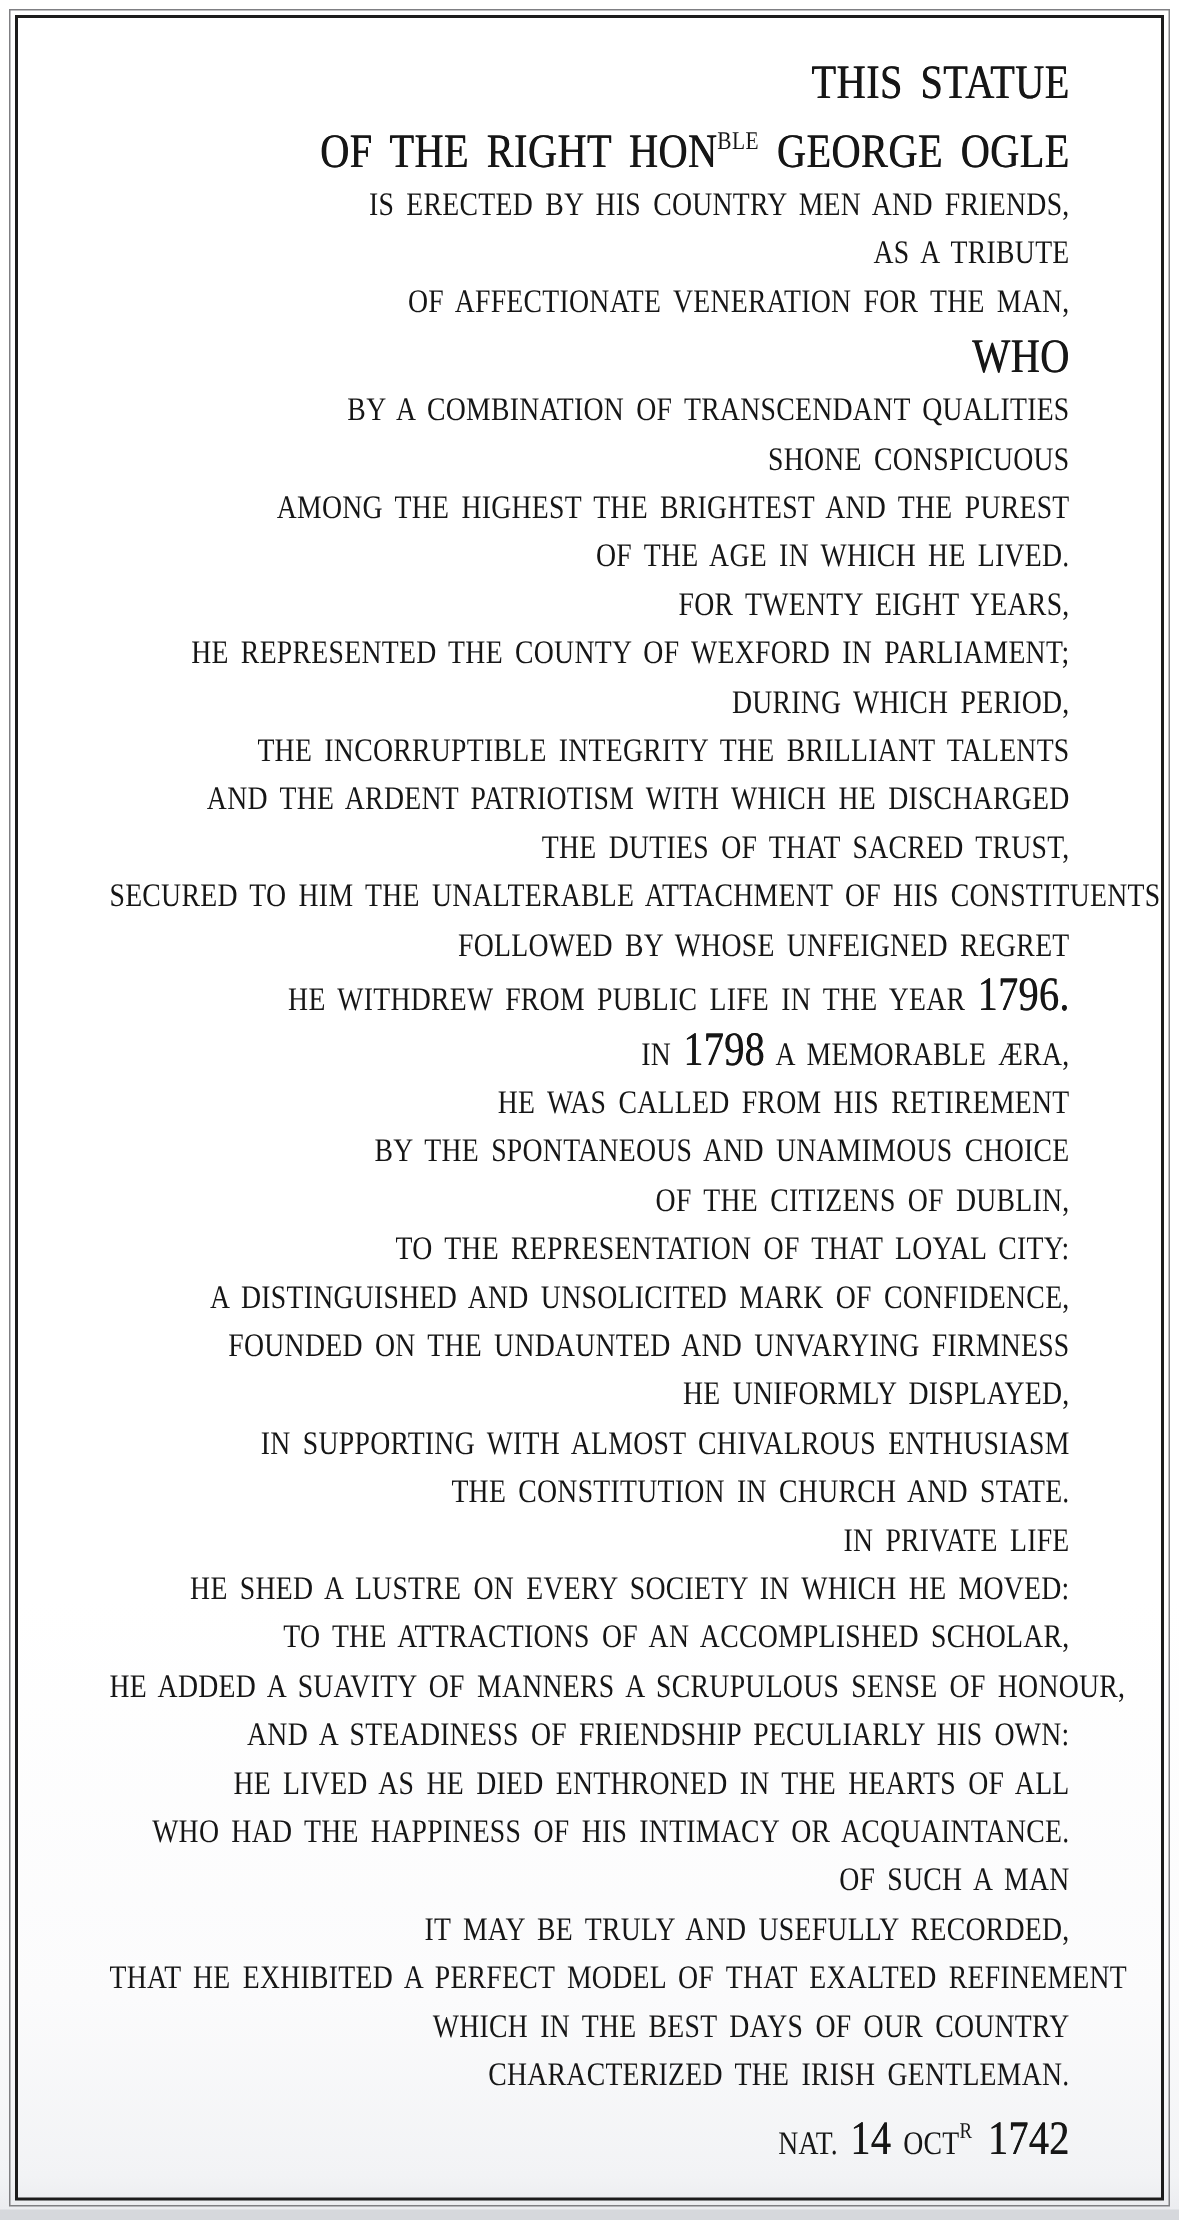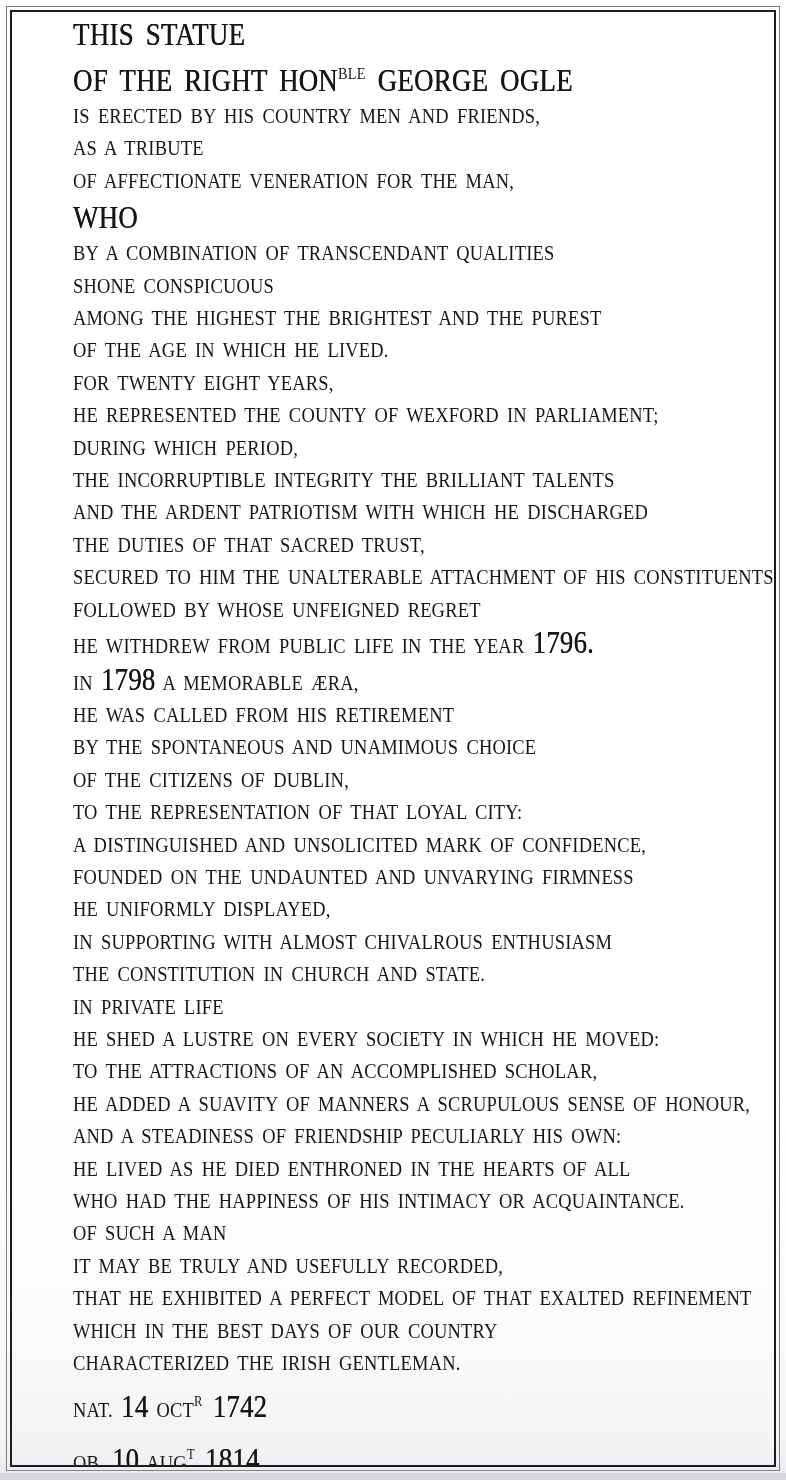--- a/index.html
+++ b/index.html
@@ -18,22 +18,22 @@
     position: absolute; left: 6px; top: 6px; right: 6px; bottom: 9px;
     border: 1px solid #7f7f82;
     background: transparent;
   }
   .inner-frame {
     position: absolute; left: 3px; top: 3px; right: 3px; bottom: 3px;
     border: 2px solid #1c1c1c;
   }
   .inscription {
     position: absolute; inset: 0;
-    padding-top: 2px;
-    text-align: left;
+    padding-top: 22px;
+    text-align: right;
     overflow: hidden;
   }
   .line {
     white-space: nowrap;
     font-size: 22px;
     line-height: 32.4px;
     word-spacing: 0.18em;
     letter-spacing: 0.01em;
     transform: scaleX(0.84);
     transform-origin: 50% 50%;

